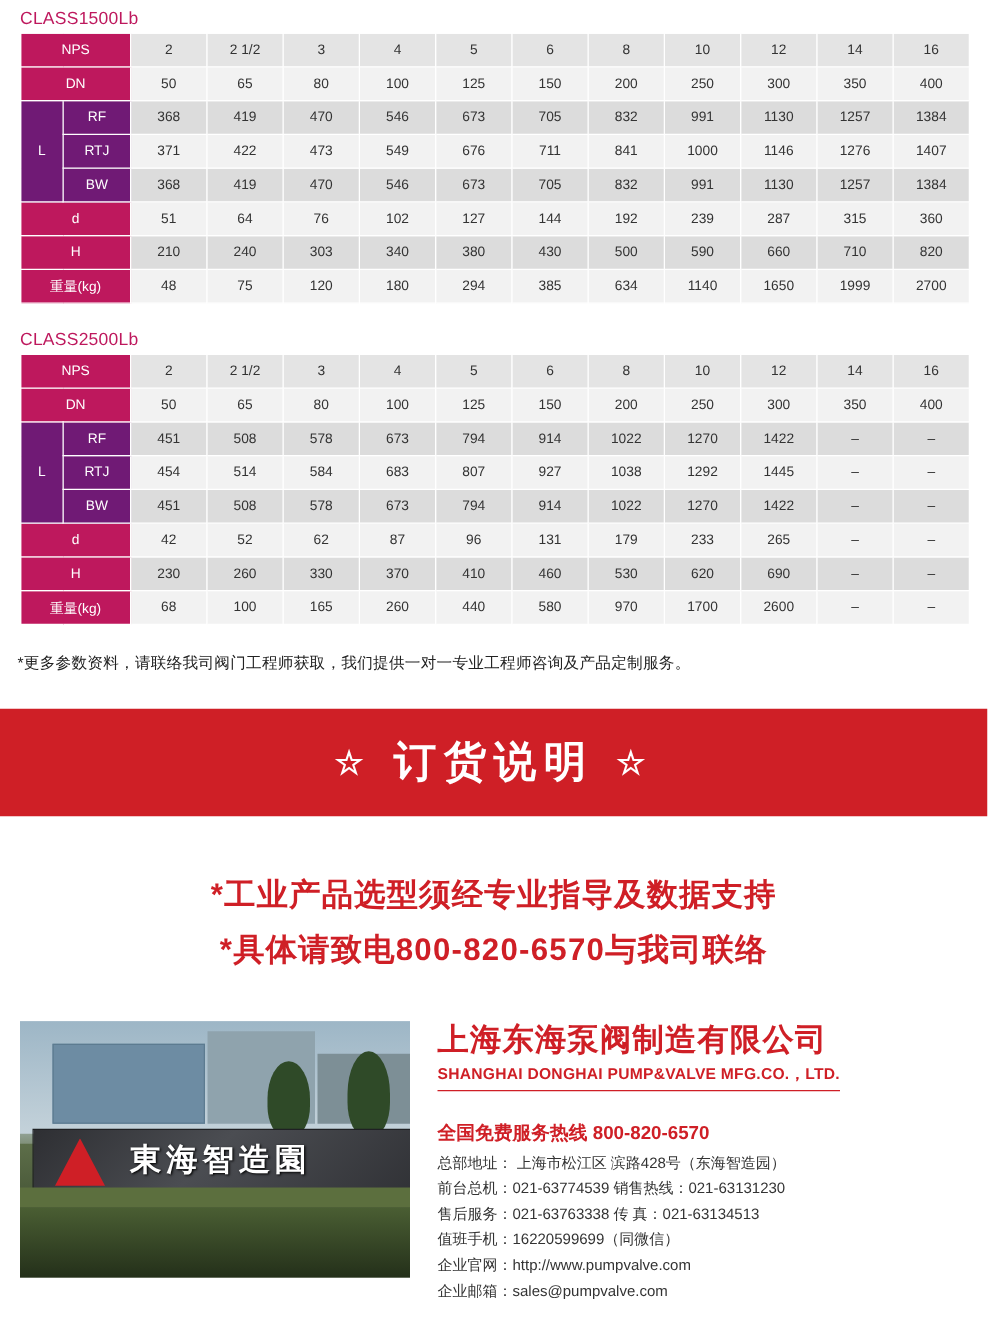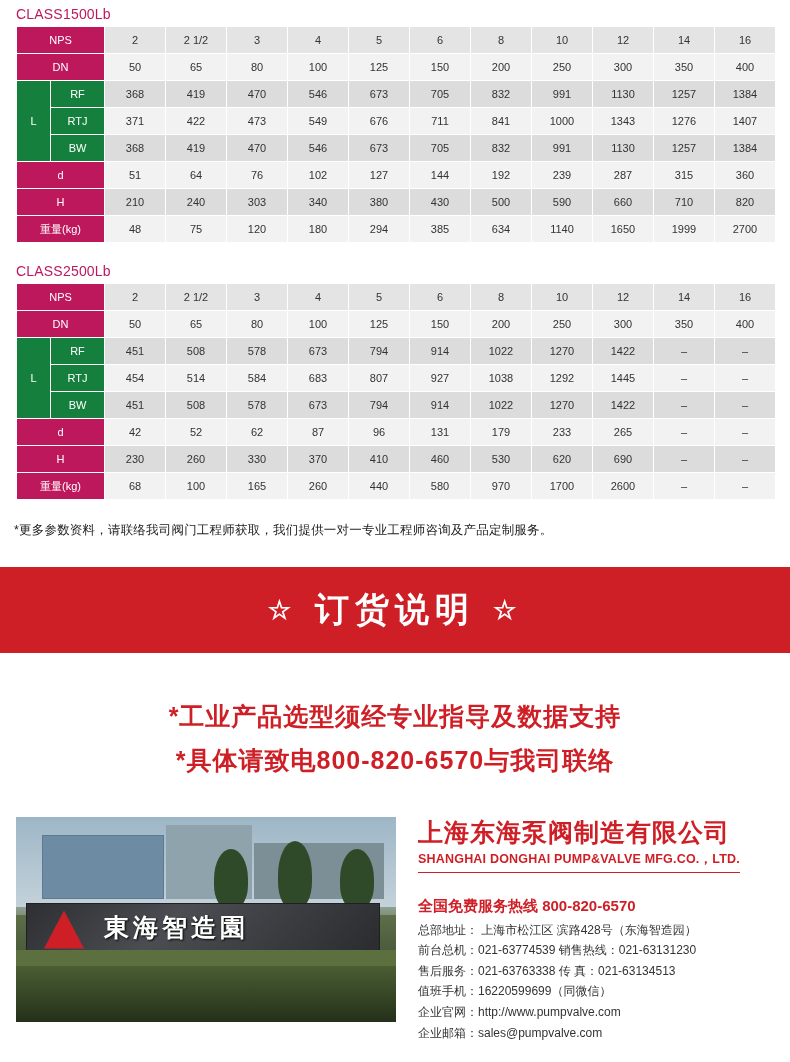--- a/index.html
+++ b/index.html
@@ -47,21 +47,21 @@
     padding: 0;
     color: #333;
   }
   .hdr {
     background: #be185d;
     color: #ffffff !important;
     font-weight: normal;
     font-size: 11px;
   }
   .lbl {
-    background: #15803d;
+    background: #701a75;
     color: #ffffff !important;
     font-size: 11px;
   }
   .cell-a { background: #e8e8e8; }
   .cell-b { background: #f2f2f2; }
   .cell-c { background: #dcdcdc; }
   .nps-row td.cell-a { background: #e4e4e4; }
 
   
   col.c-lab1 { width: 34px; }
@@ -112,21 +112,21 @@
     white-space: nowrap;
   }
 
   
   .footer {
     display: flex;
     padding: 18px 16px 0 16px;
     box-sizing: border-box;
   }
   .photo {
-    width: 380px;
+    width: 312px;
     height: 205px;
     position: relative;
     overflow: hidden;
     background: linear-gradient(to bottom, #9fb7c8 0%, #b9c9d4 34%, #6f7f5e 52%, #3f5230 74%, #2c3a22 100%);
     flex: 0 0 auto;
   }
   .photo .sky {
     position: absolute; left:0; top:0; width:100%; height:44%;
     background: linear-gradient(to bottom, #9db6c6, #c4d2da);
   }
@@ -284,21 +284,21 @@
         <tr>
           <td class="lbl">RTJ</td>
           <td class="cell-b">371</td>
           <td class="cell-b">422</td>
           <td class="cell-b">473</td>
           <td class="cell-b">549</td>
           <td class="cell-b">676</td>
           <td class="cell-b">711</td>
           <td class="cell-b">841</td>
           <td class="cell-b">1000</td>
-          <td class="cell-b">1343</td>
+          <td class="cell-b">1146</td>
           <td class="cell-b">1276</td>
           <td class="cell-b">1407</td>
         </tr>
         <tr>
           <td class="lbl">BW</td>
           <td class="cell-c">368</td>
           <td class="cell-c">419</td>
           <td class="cell-c">470</td>
           <td class="cell-c">546</td>
           <td class="cell-c">673</td>

